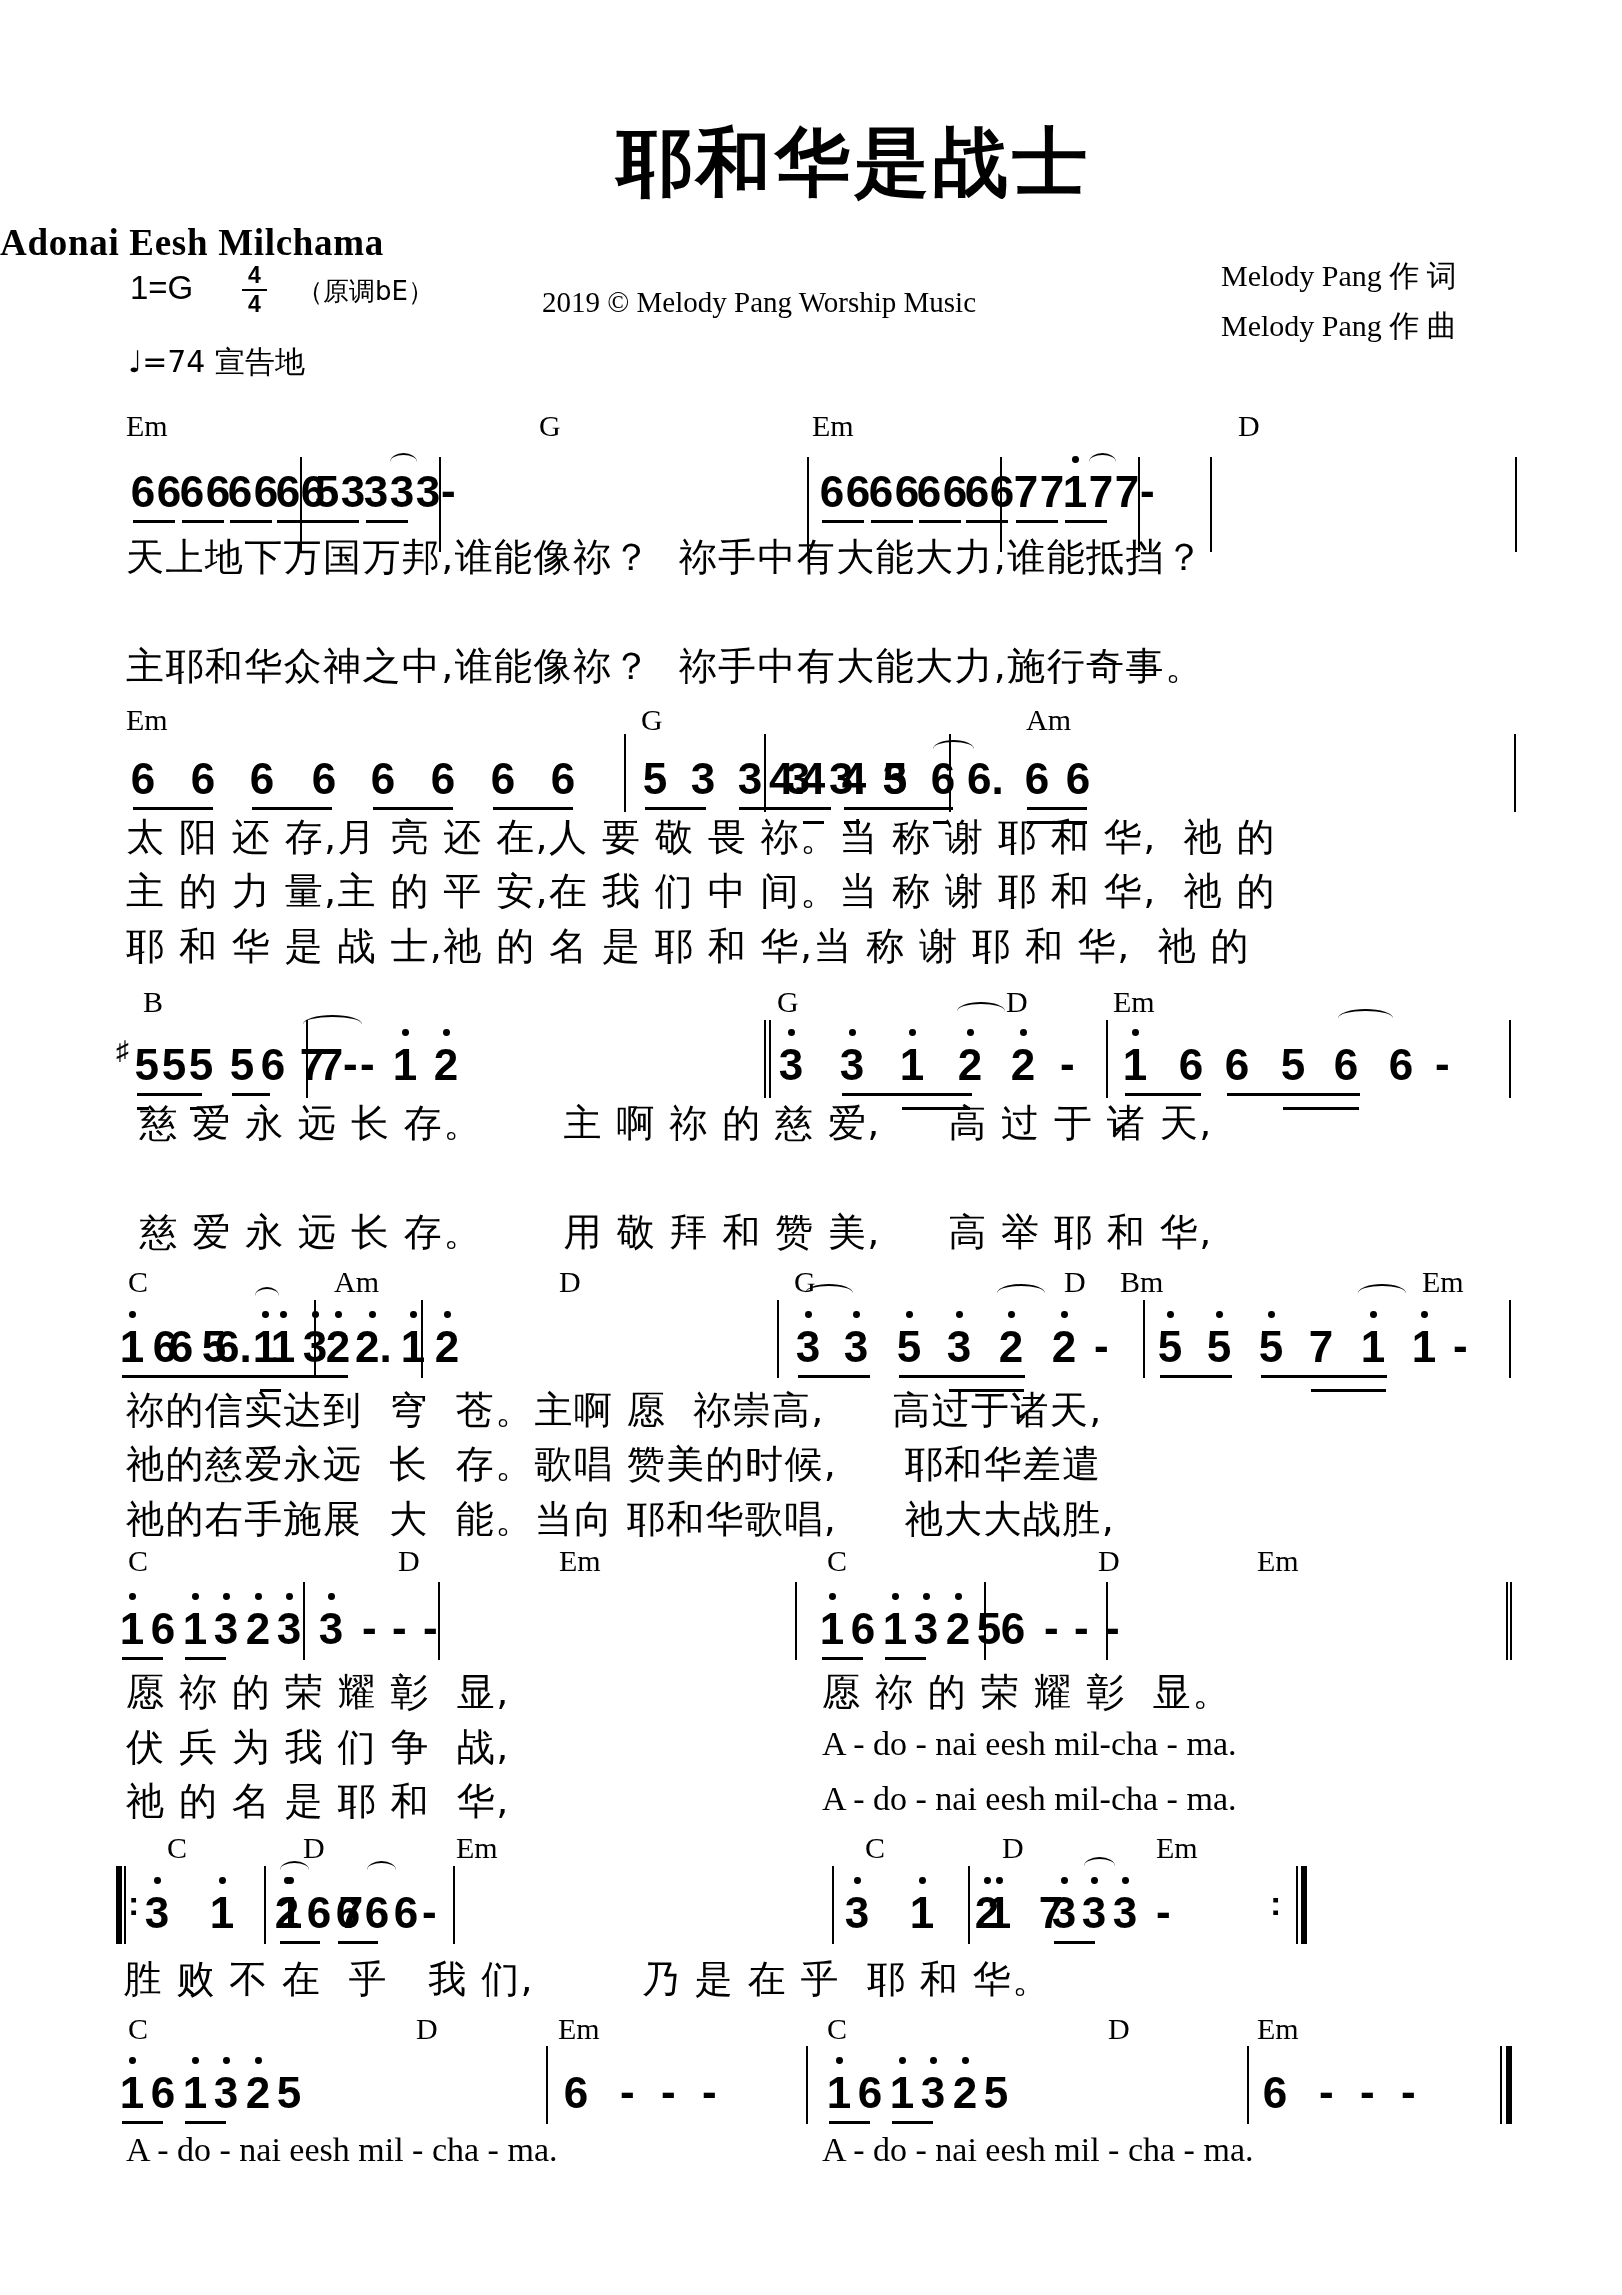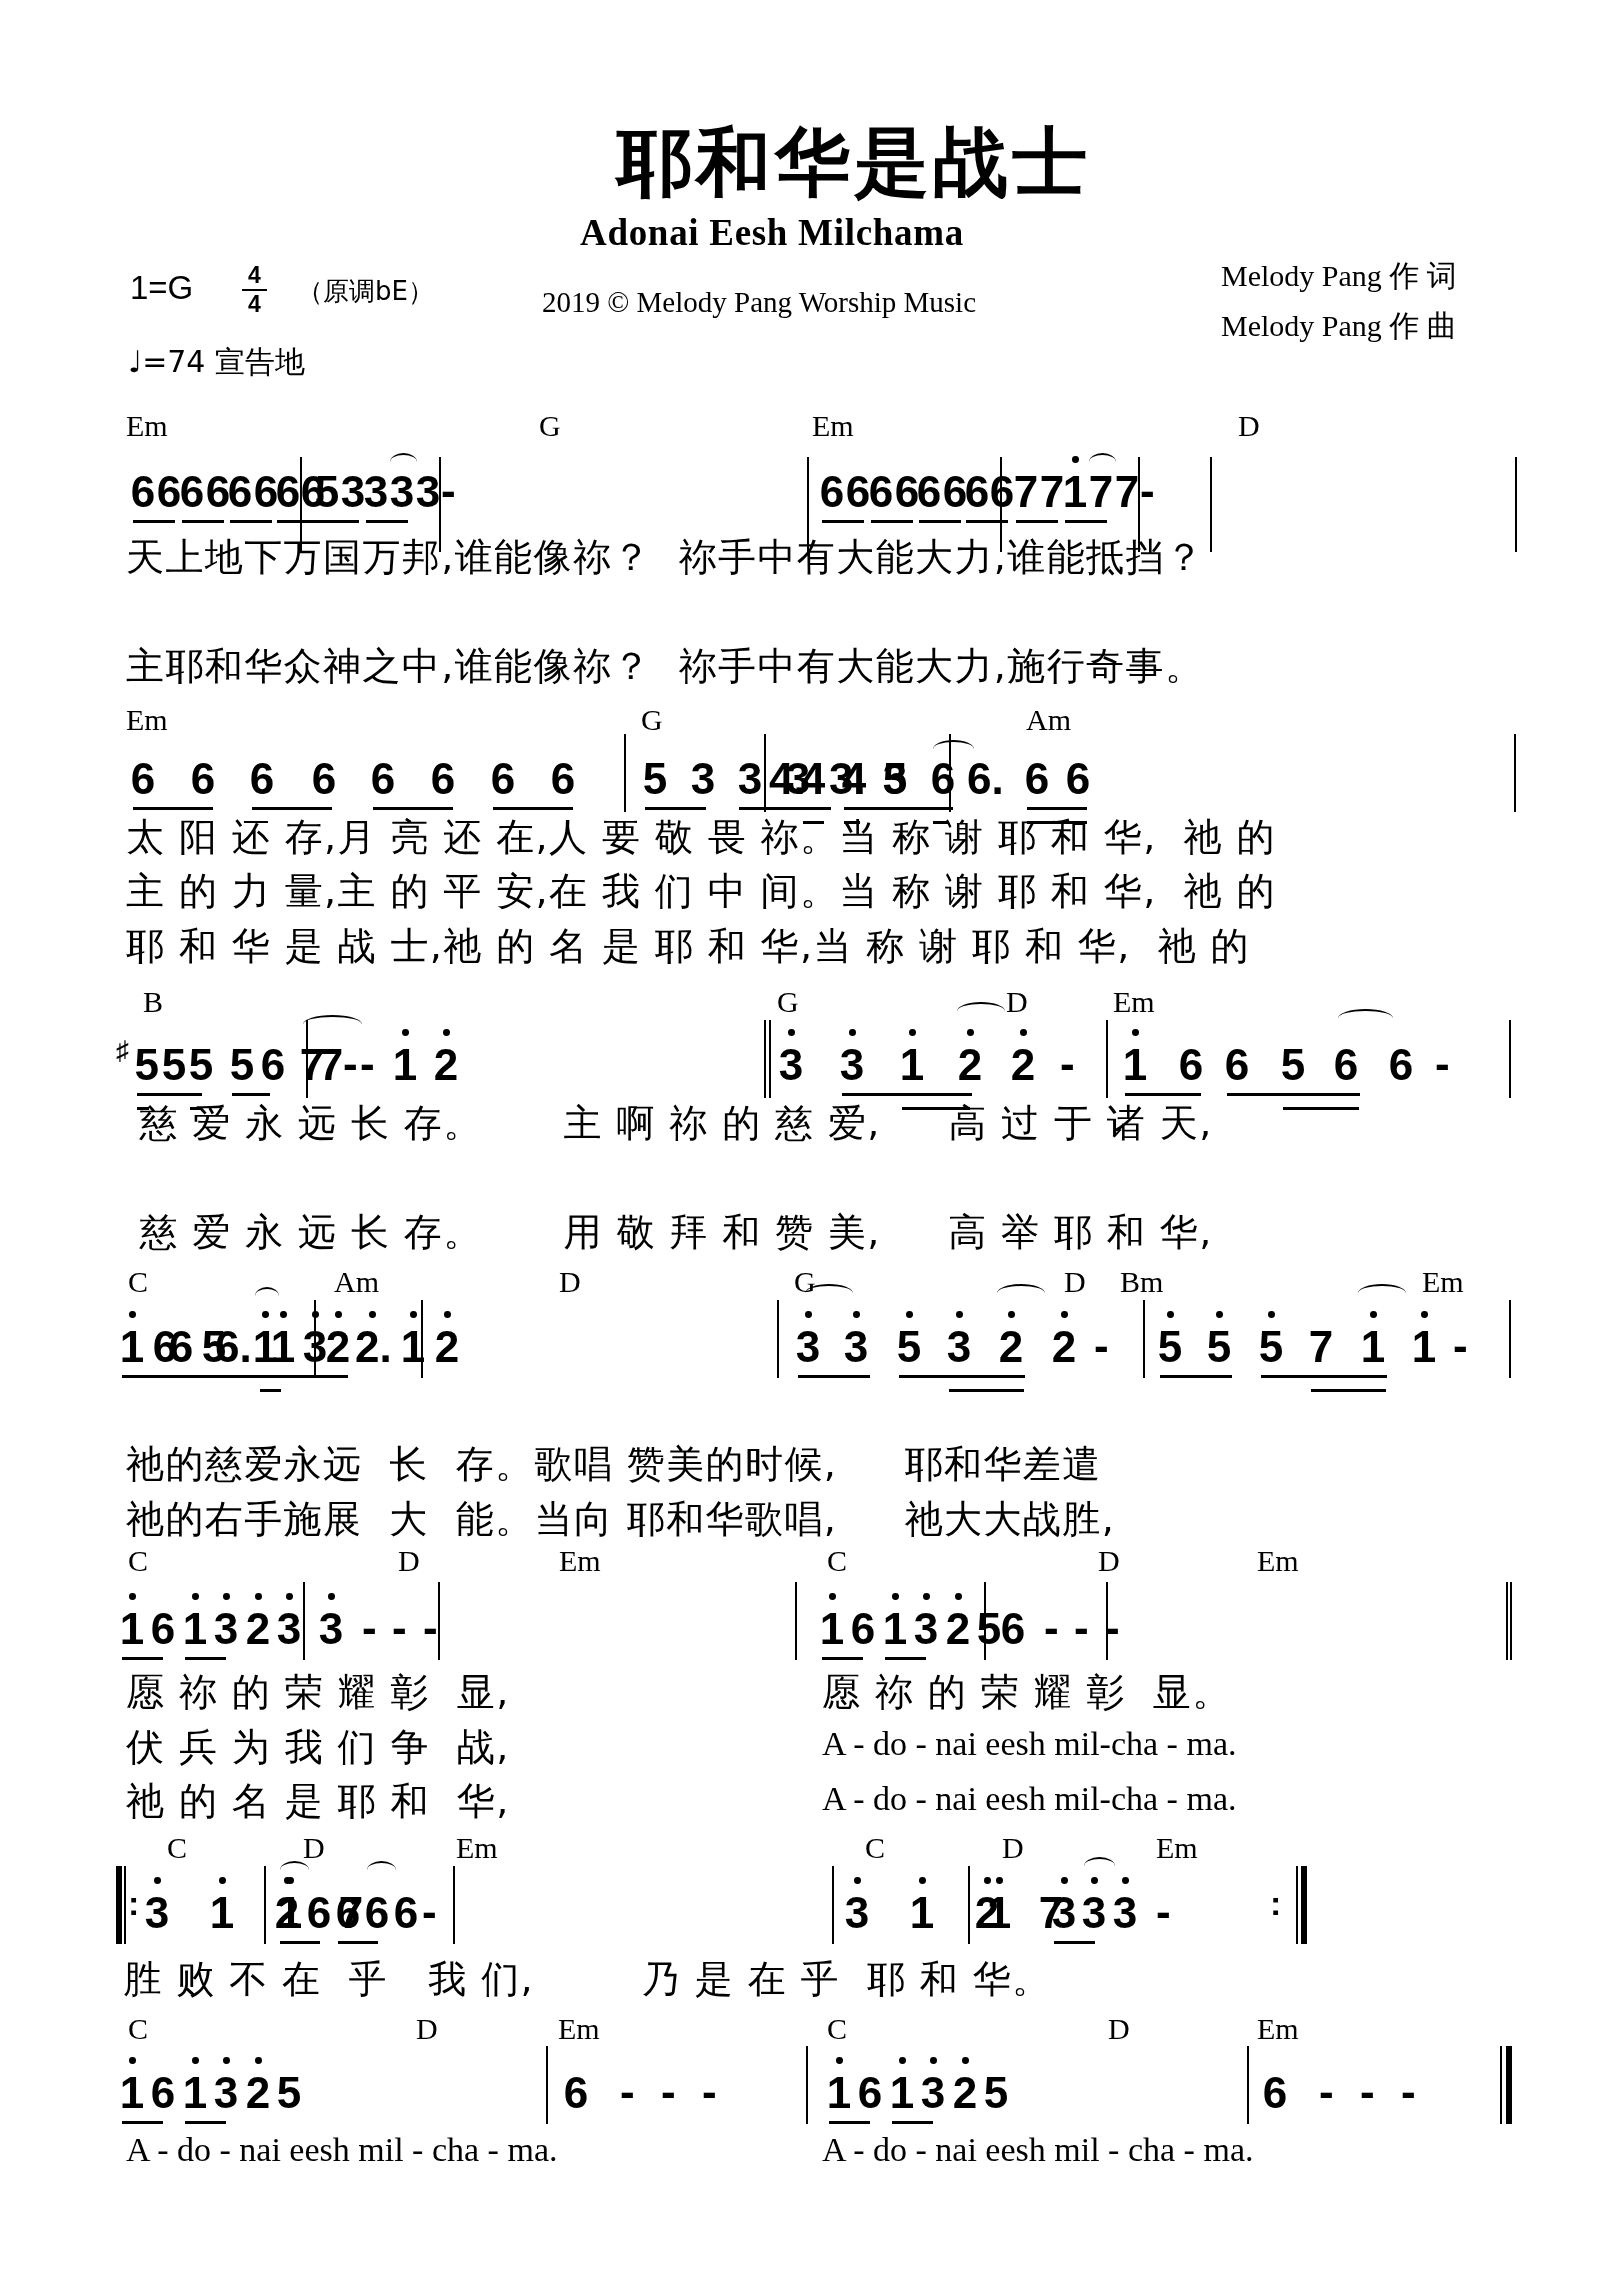--- a/index.html
+++ b/index.html
@@ -1,19 +1,19 @@
 <!DOCTYPE html>
 <html style="font-size:11px"><head>
 <meta charset="utf-8">
 <style>
   html, body { margin:0; padding:0; background:#ffffff; }
   body { width:1622px; height:2295px; position:relative; overflow:hidden; color:#000; }
   .abs { position:absolute; }
   .title { left:0; width:1622px; top:113px; text-align:center; font-family:"DejaVu Sans", sans-serif; font-weight:bold; font-size:75px; letter-spacing:4.1px;padding-left:43px; }
-  .subtitle { left:0; width:1544px; top:211px; text-align:center; font-family:"Liberation Serif", serif; font-weight:bold; font-size:37px; letter-spacing:0.7px; }
+  .subtitle { left:0; width:1544px; top:221px; font-family:"Liberation Serif", serif; font-weight:bold; font-size:37px; letter-spacing:0.7px; }
   .serif { font-family:"Liberation Serif", serif; }
   .sans { font-family:"Liberation Sans", sans-serif; }
   .key { left:130px; top:269px; font-size:33px; }
   .timesig { left:242px; top:263px; width:24.6px; text-align:center; font-size:23px; font-weight:bold; line-height:24.6px; font-family:"Liberation Sans", sans-serif; }
   .timesig .line { border-top:2px solid #000; margin:1.4px 0; }
   .orig { left:297px; top:274px; font-size:26px; font-family:"DejaVu Sans", sans-serif; }
   .copyright { left:542px; top:286px; font-size:29px; }
   .credit { left:1221px; font-size:30px; }
   .tempo { left:128px; top:342px; font-size:30px; font-family:"DejaVu Sans", sans-serif; }
   .chord { font-family:"Liberation Serif", serif; font-size:30px; }
@@ -281,20 +281,21 @@
       <div class="abs note" style="left:151px">7</div>
     <div class="abs note" style="left:203px">1<span class="dot-up"></span></div>
       <div class="abs note" style="left:254px">1<span class="dot-up"></span></div>
     <div class="abs dash" style="left:300px;top:-1.4px">-</div>
     <div class="ul" style="left:6.8px;top:53px;width:72px"></div>
       <div class="ul" style="left:108px;top:53px;width:126px"></div>
       <div class="ul" style="left:158px;top:67px;width:75px"></div>
     <div class="tie" style="left:205px;top:-38px;width:48px"></div>
   </div>
   <div class="bar" style="left:1509px;top:38px;height:78px"></div>
+  <div class="abs lyric" style="left:126px;top:123px">祢的信实达到  穹  苍。主啊 愿  祢崇高,     高过于诸天,</div>
   <div class="abs lyric" style="left:126px;top:177px">祂的慈爱永远  长  存。歌唱 赞美的时候,     耶和华差遣</div>
   <div class="abs lyric" style="left:126px;top:232px">祂的右手施展  大  能。当向 耶和华歌唱,     祂大大战胜,</div>
 </div>
 
 <div class="abs" style="left:0;top:1541px;width:1622px;height:286px;">
   <div class="abs chord" style="left:128px;top:3.4px">C</div>
   <div class="abs chord" style="left:398px;top:3.4px">D</div>
   <div class="abs chord" style="left:559px;top:3.4px">Em</div>
   <div class="abs chord" style="left:827px;top:3.4px">C</div>
   <div class="abs chord" style="left:1098px;top:3.4px">D</div>

